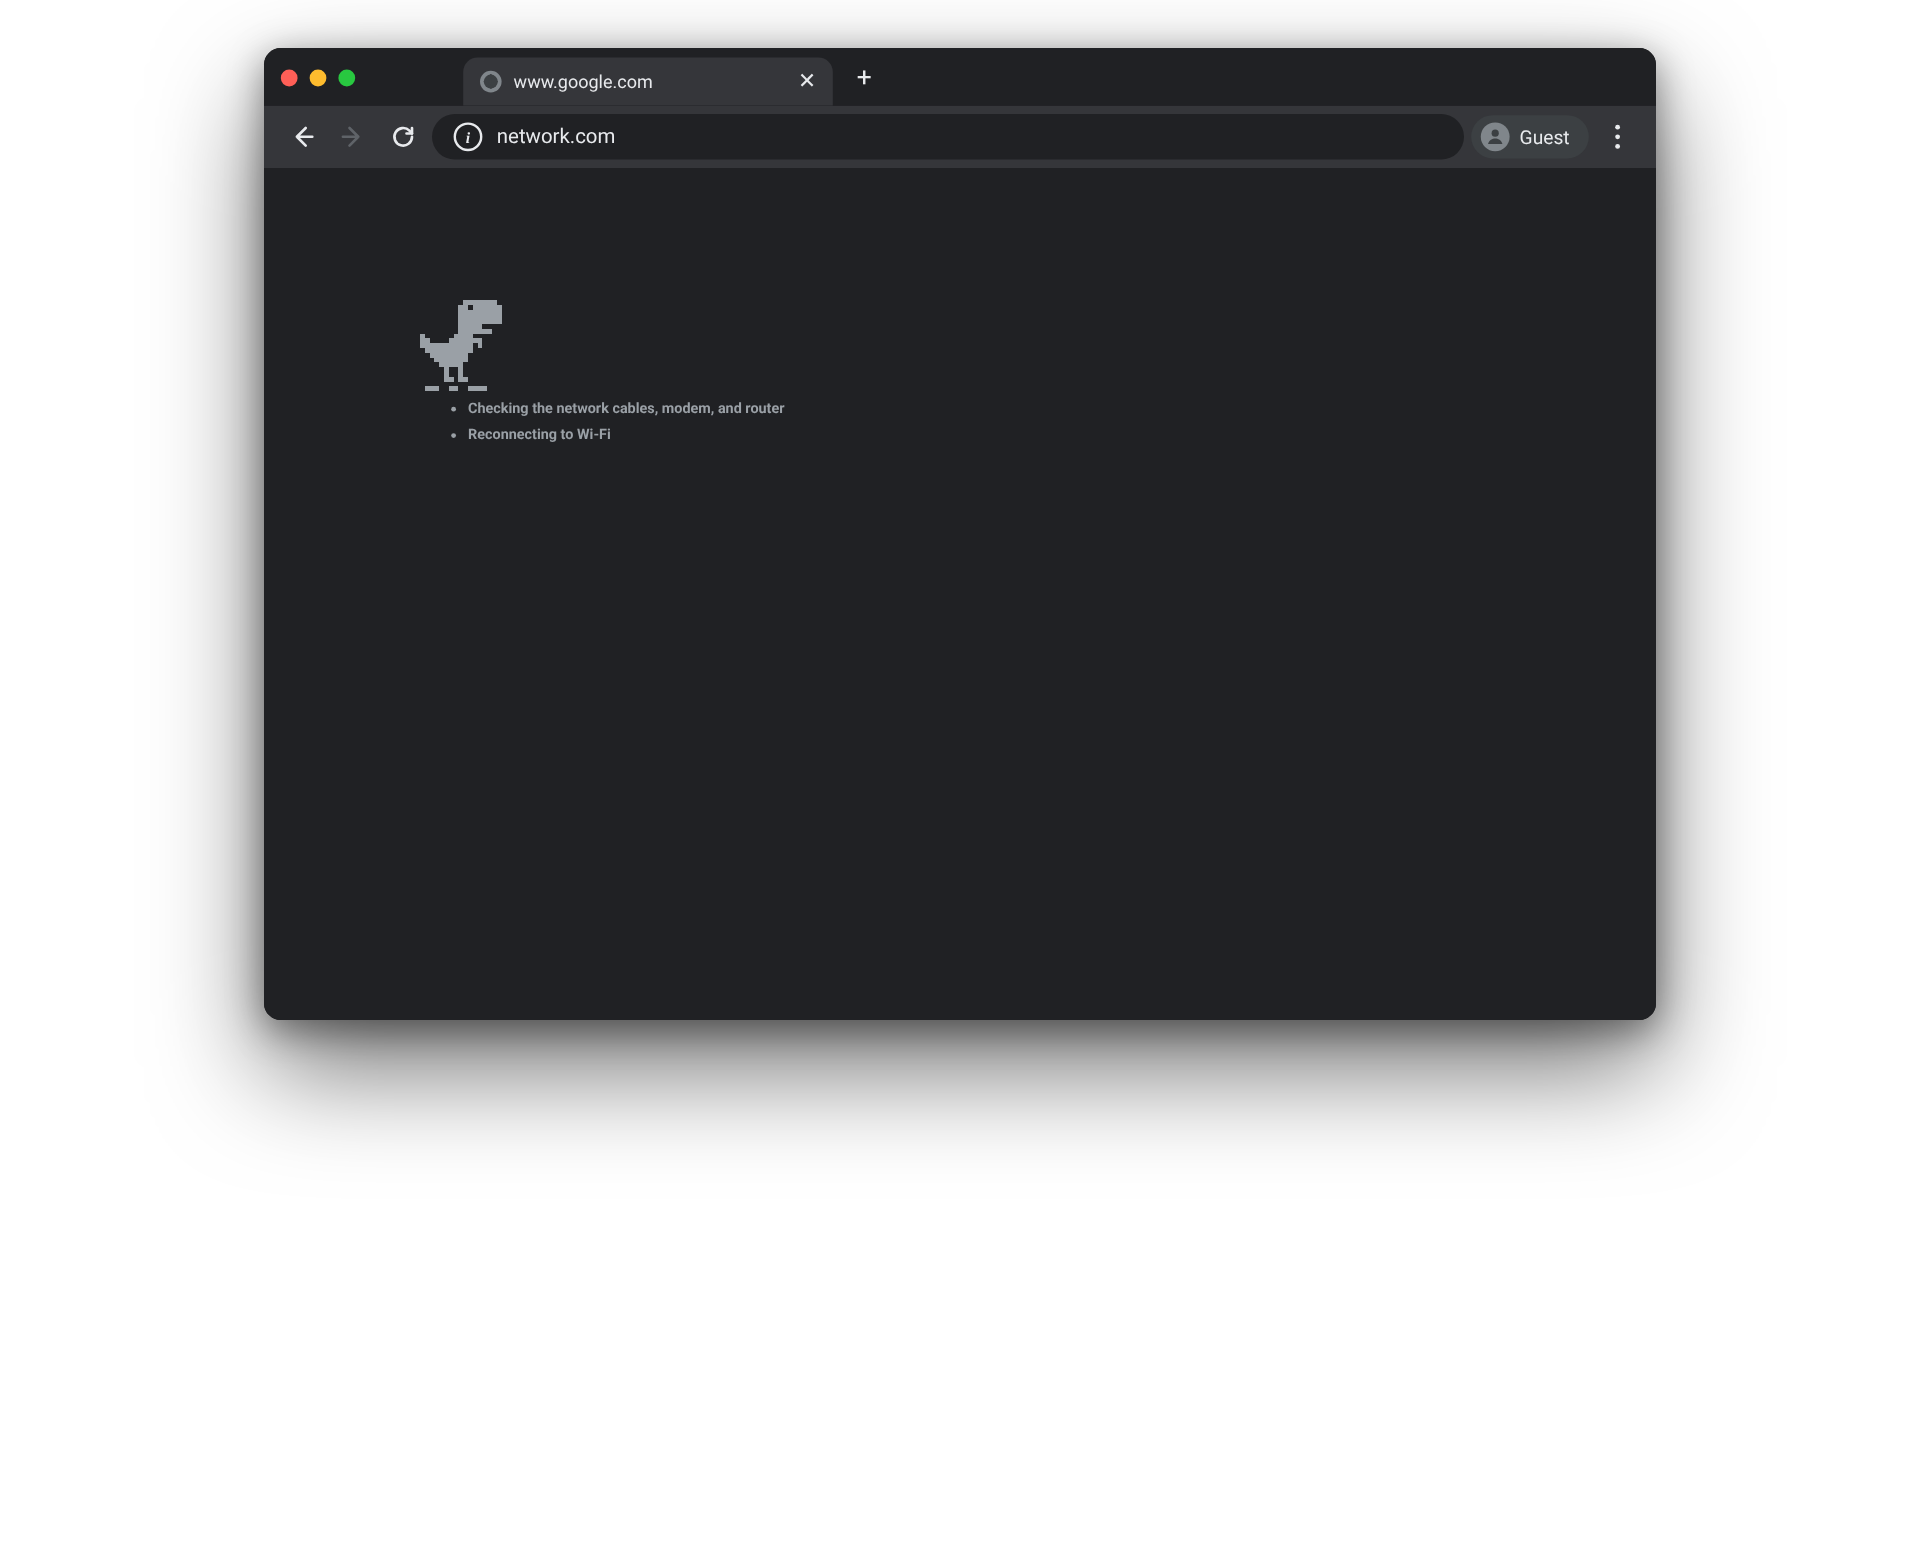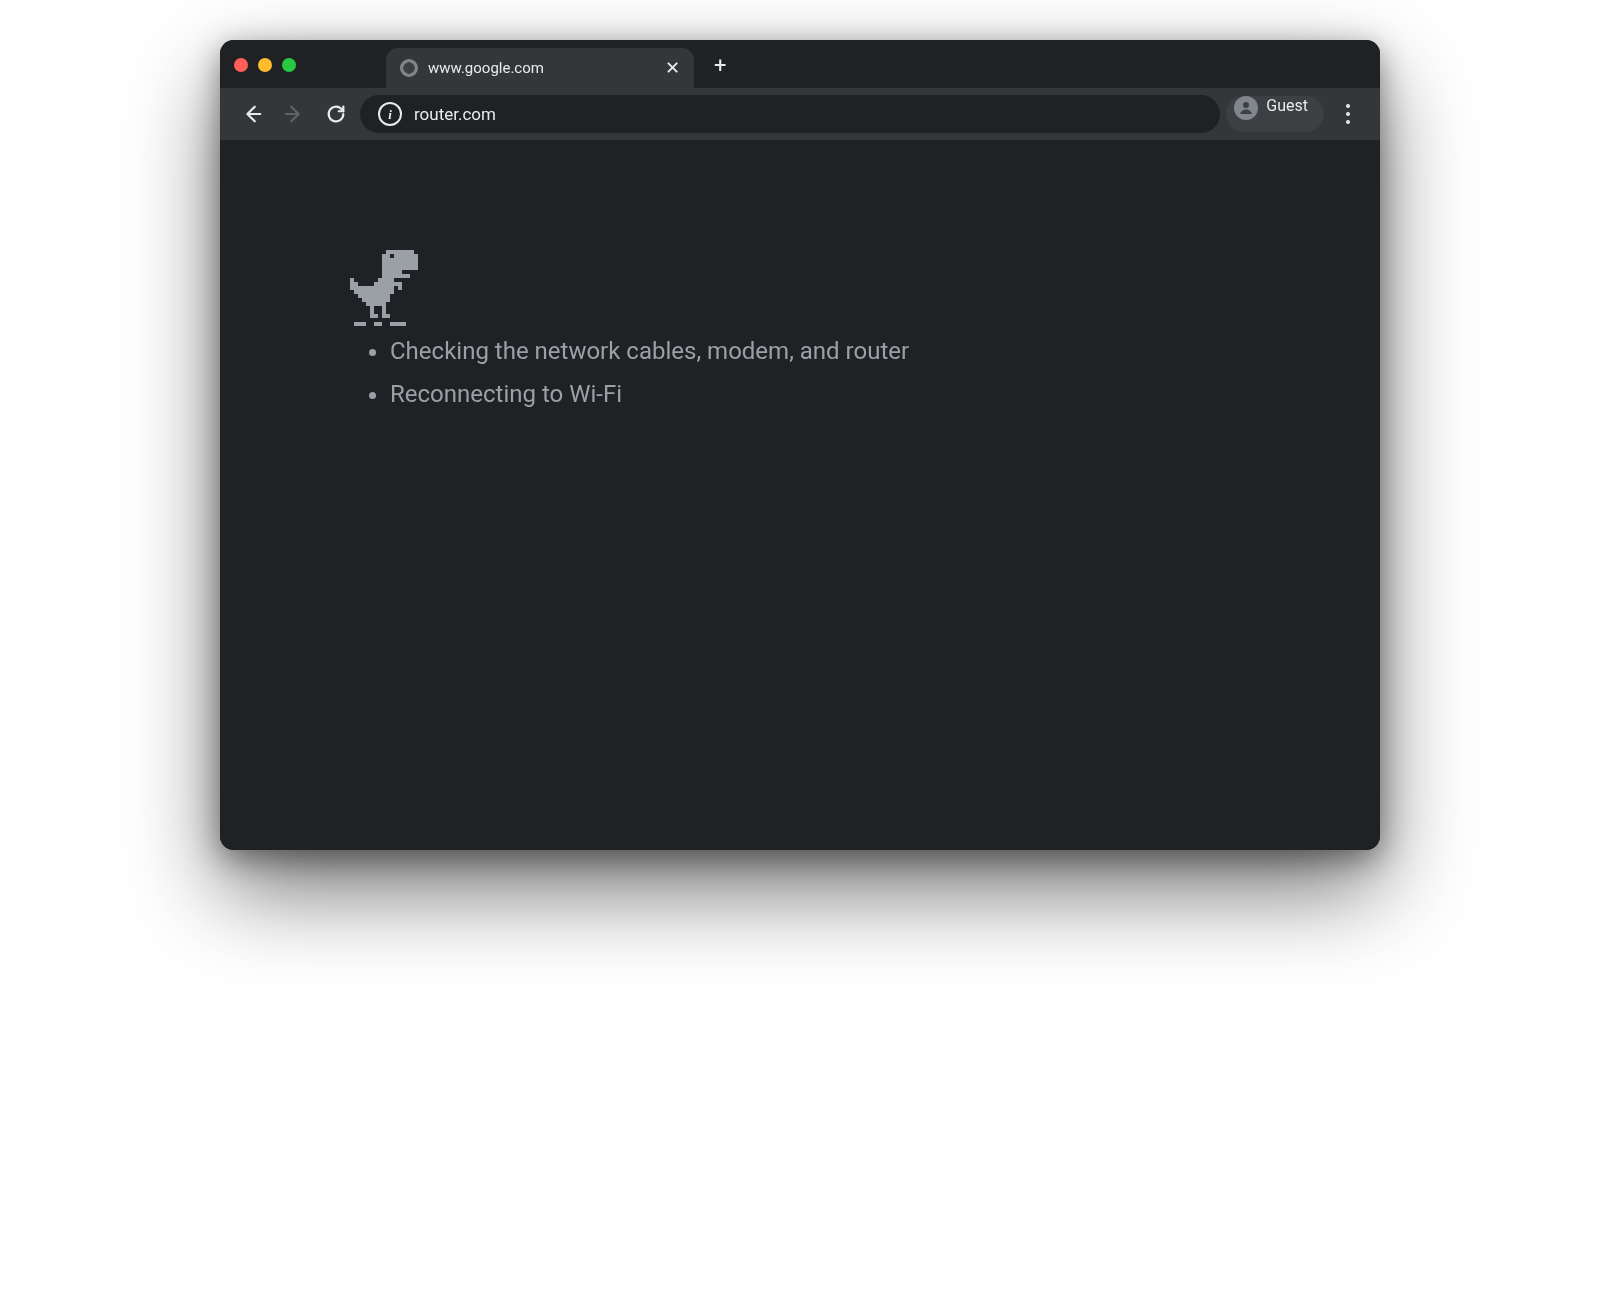--- a/index.html
+++ b/index.html
@@ -77,39 +77,39 @@
     flex:1;height:38px;border-radius:19px;
     background:var(--chrome-dark-1);
     display:flex;align-items:center;gap:12px;
     padding:0 18px;color:var(--text-1);font-size:17px;
     cursor:text;
   }
   .omnibox .site-info{width:20px;height:20px;border:2px solid var(--text-1);border-radius:50%;display:flex;align-items:center;justify-content:center;font-family:Georgia,serif;font-style:italic;font-weight:bold;font-size:13px;line-height:1;}
 
   .profile{
     height:36px;border-radius:18px;background:var(--chrome-dark-4);
-    display:flex;gap:8px;padding:0 16px 0 8px;
+    display:flex;align-items:center;gap:8px;padding:0 16px 0 8px;
     color:var(--text-1);font-size:16px;cursor:pointer;
   }
   .profile .avatar{width:24px;height:24px;border-radius:50%;background:#80868b;display:flex;align-items:center;justify-content:center;}
   .profile .avatar svg{width:18px;height:18px;fill:#3c4043;}
 
   .menu-btn{width:36px;height:36px;display:flex;flex-direction:column;align-items:center;justify-content:center;gap:4px;cursor:pointer;}
   .menu-btn span{width:4px;height:4px;background:var(--text-1);border-radius:50%;}
 
   
   .content{
     flex:1;background:var(--chrome-dark-1);
     padding:110px 60px 60px 130px;
     min-height:540px;
   }
   .errbox{max-width:640px;color:var(--text-2);}
   .errbox h1{color:var(--text-2);font-weight:500;font-size:30px;margin:26px 0 20px;}
   .errbox .try{font-size:18px;margin:0 0 4px;}
-  .errbox ul{margin:4px 0 24px;padding-left:40px;font-size:24px;line-height:1.8;}
+  .errbox ul{margin:4px 0 24px;padding-left:40px;font-size:12px;line-height:1.8;font-weight:bold;}
   .errbox .code{font-size:15px;letter-spacing:.2px;}
 
   
   .dino{width:72px;height:76px;position:relative;}
   .dino svg{width:72px;height:76px;}
 </style>
 </head>
 <body>
 
 <div class="window">
@@ -145,21 +145,21 @@
         </svg>
     </div>
     <div class="icon-btn">
       <svg viewBox="0 0 24 24">
           <path d="M20 12a8 8 0 1 1-2.34-5.66L20 9"></path>
           <path d="M20 4v5h-5"></path>
         </svg>
     </div>
     <div class="omnibox">
       <span class="site-info">i</span>
-      <span>router.com</span>
+      <span>network.com</span>
     </div>
     <div class="profile">
       <span class="avatar">
         <svg viewBox="0 0 24 24">
             <circle cx="12" cy="8" r="4"></circle>
             <path d="M4 20c1-4 5-6 8-6s7 2 8 6z"></path>
           </svg>
       </span>
       <span>Guest</span>
     </div>

